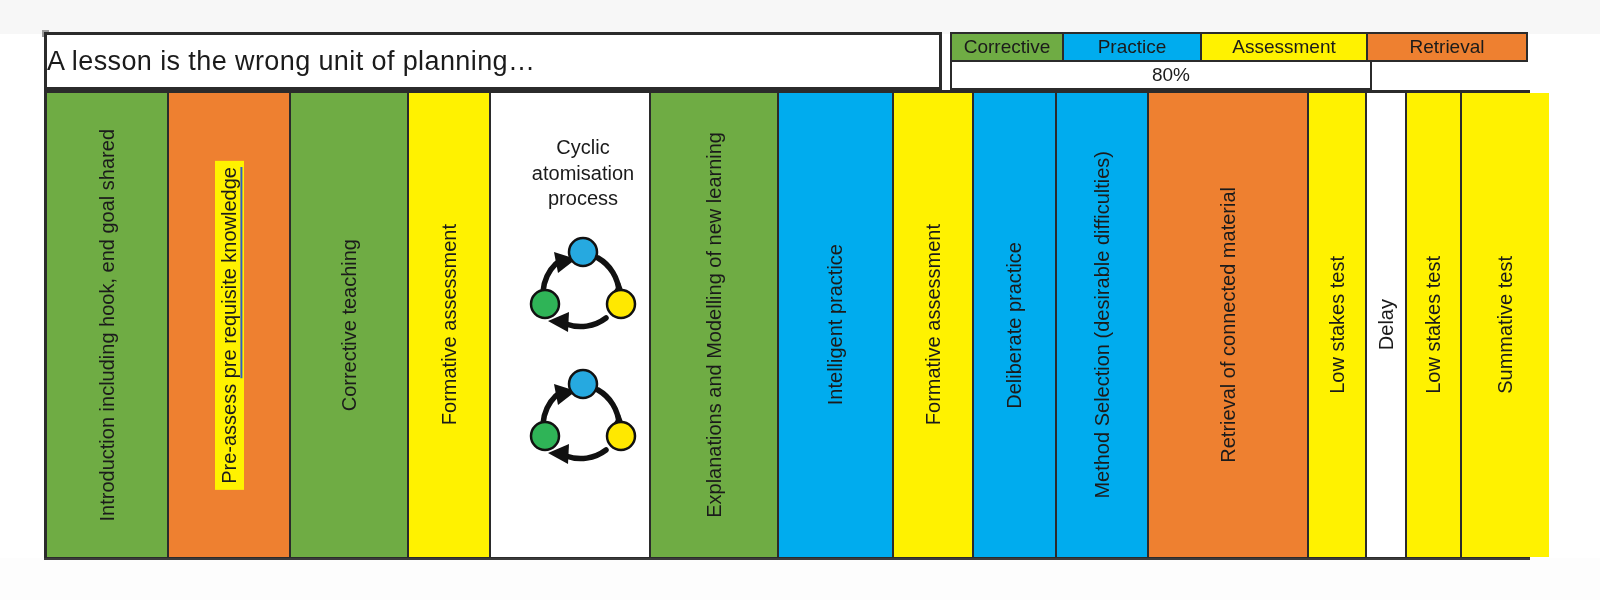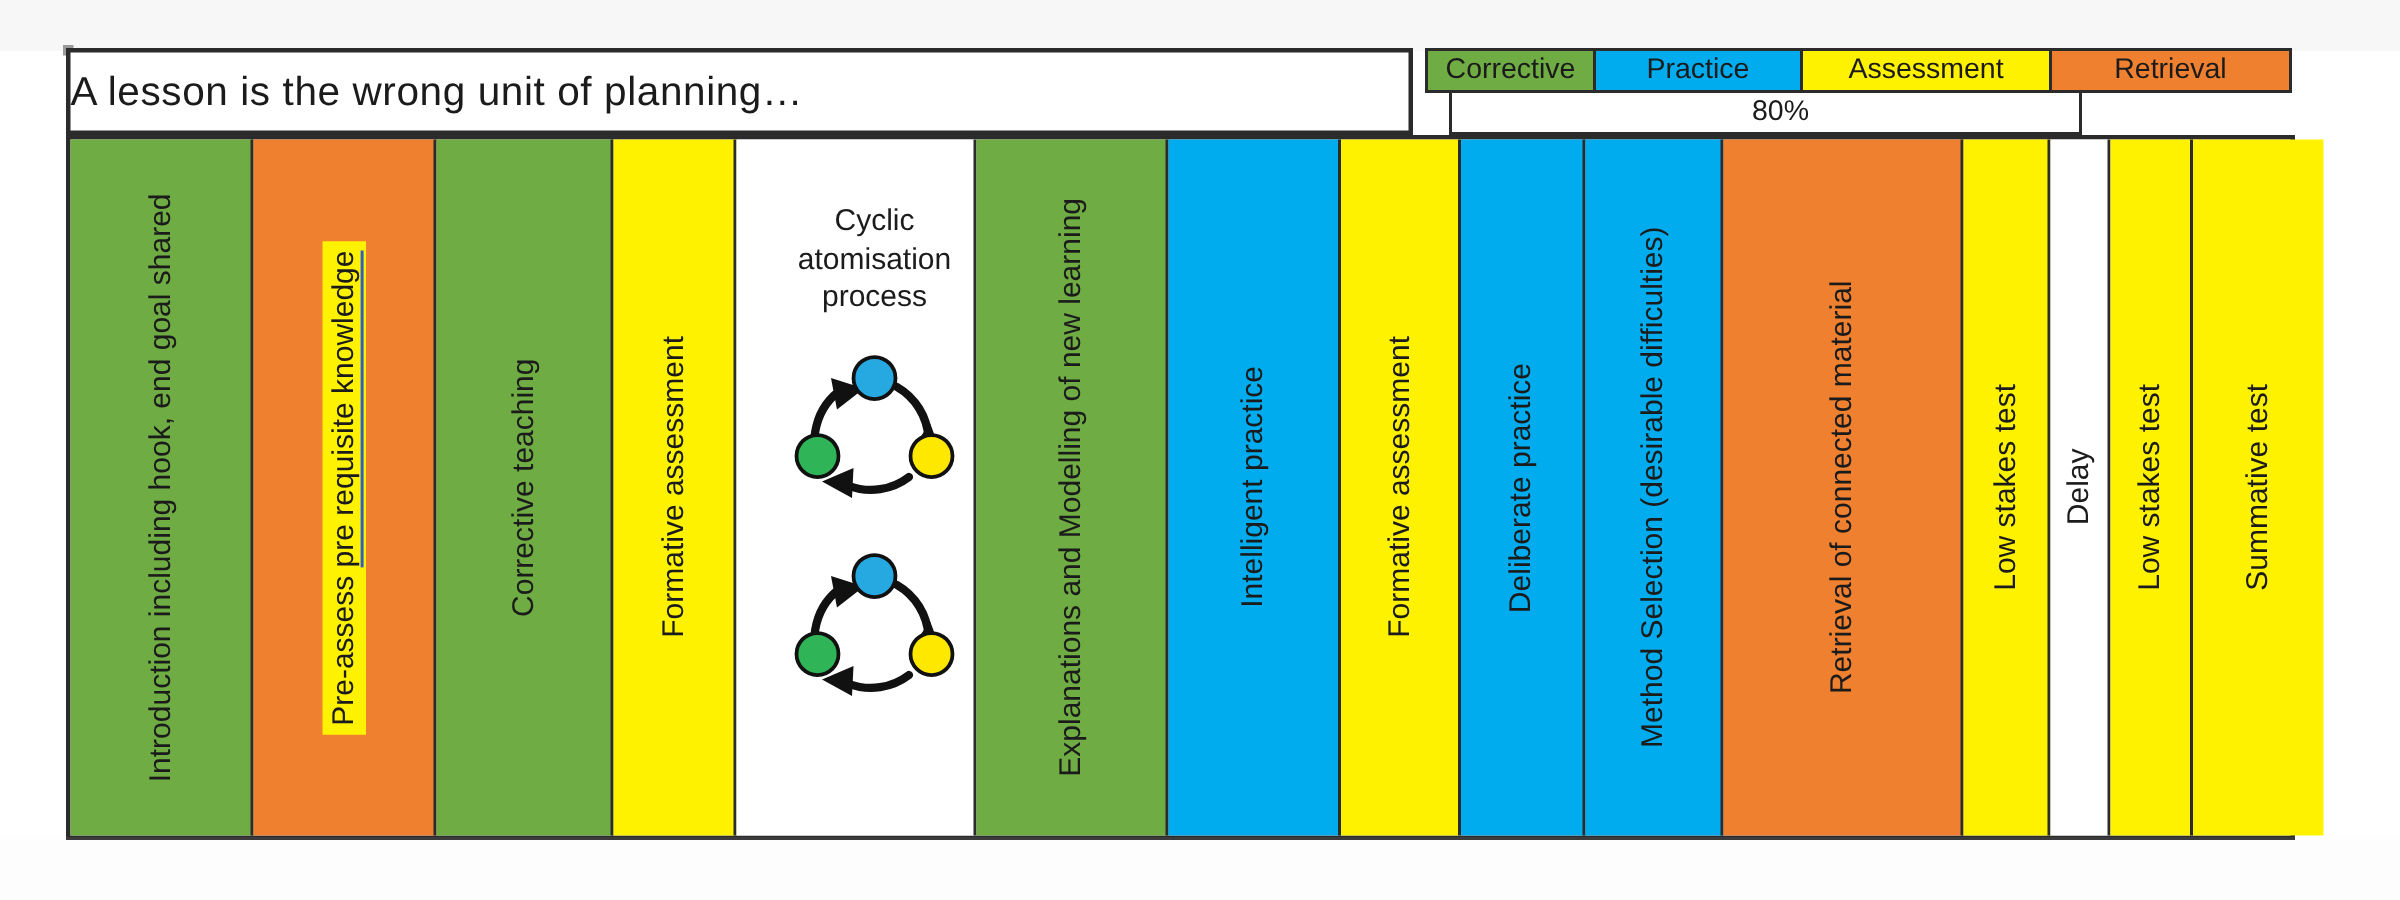--- a/index.html
+++ b/index.html
@@ -28,21 +28,21 @@
   .legend-row{position:absolute;left:0;top:0;height:30px;width:580px;display:flex;}
   .lg-cell{height:30px;border:2px solid #2b2b2b;box-sizing:border-box;margin-left:-2px;
            display:flex;align-items:center;justify-content:center;
            font-size:19px;color:#1b1b1b;white-space:nowrap;}
   .lg-cell:first-child{margin-left:0;}
 
   .pct-row{position:absolute;left:0;top:28px;height:30px;width:580px;display:flex;}
   .pct-cell{height:30px;border:2px solid #2b2b2b;box-sizing:border-box;margin-left:-2px;
             background:#ffffff;display:flex;align-items:center;justify-content:center;
             font-size:19px;color:#1b1b1b;}
-  .pct-cell:first-child{margin-left:16px;padding-left:20px;}
+  .pct-cell:first-child{margin-left:0;padding-left:20px;}
 
   
   .strip{position:absolute;left:44px;top:90px;width:1486px;height:470px;
          display:flex;border:3px solid #2b2b2b;box-sizing:border-box;background:#fff;}
   .col{position:relative;border-right:2px solid #2b2b2b;box-sizing:border-box;
        display:flex;align-items:center;justify-content:center;overflow:hidden;}
   .col:last-child{border-right:none;}
 
   .vlabel{writing-mode:vertical-rl;transform:rotate(180deg);
           font-size:20px;line-height:1.25;text-align:center;color:#1b1b1b;

